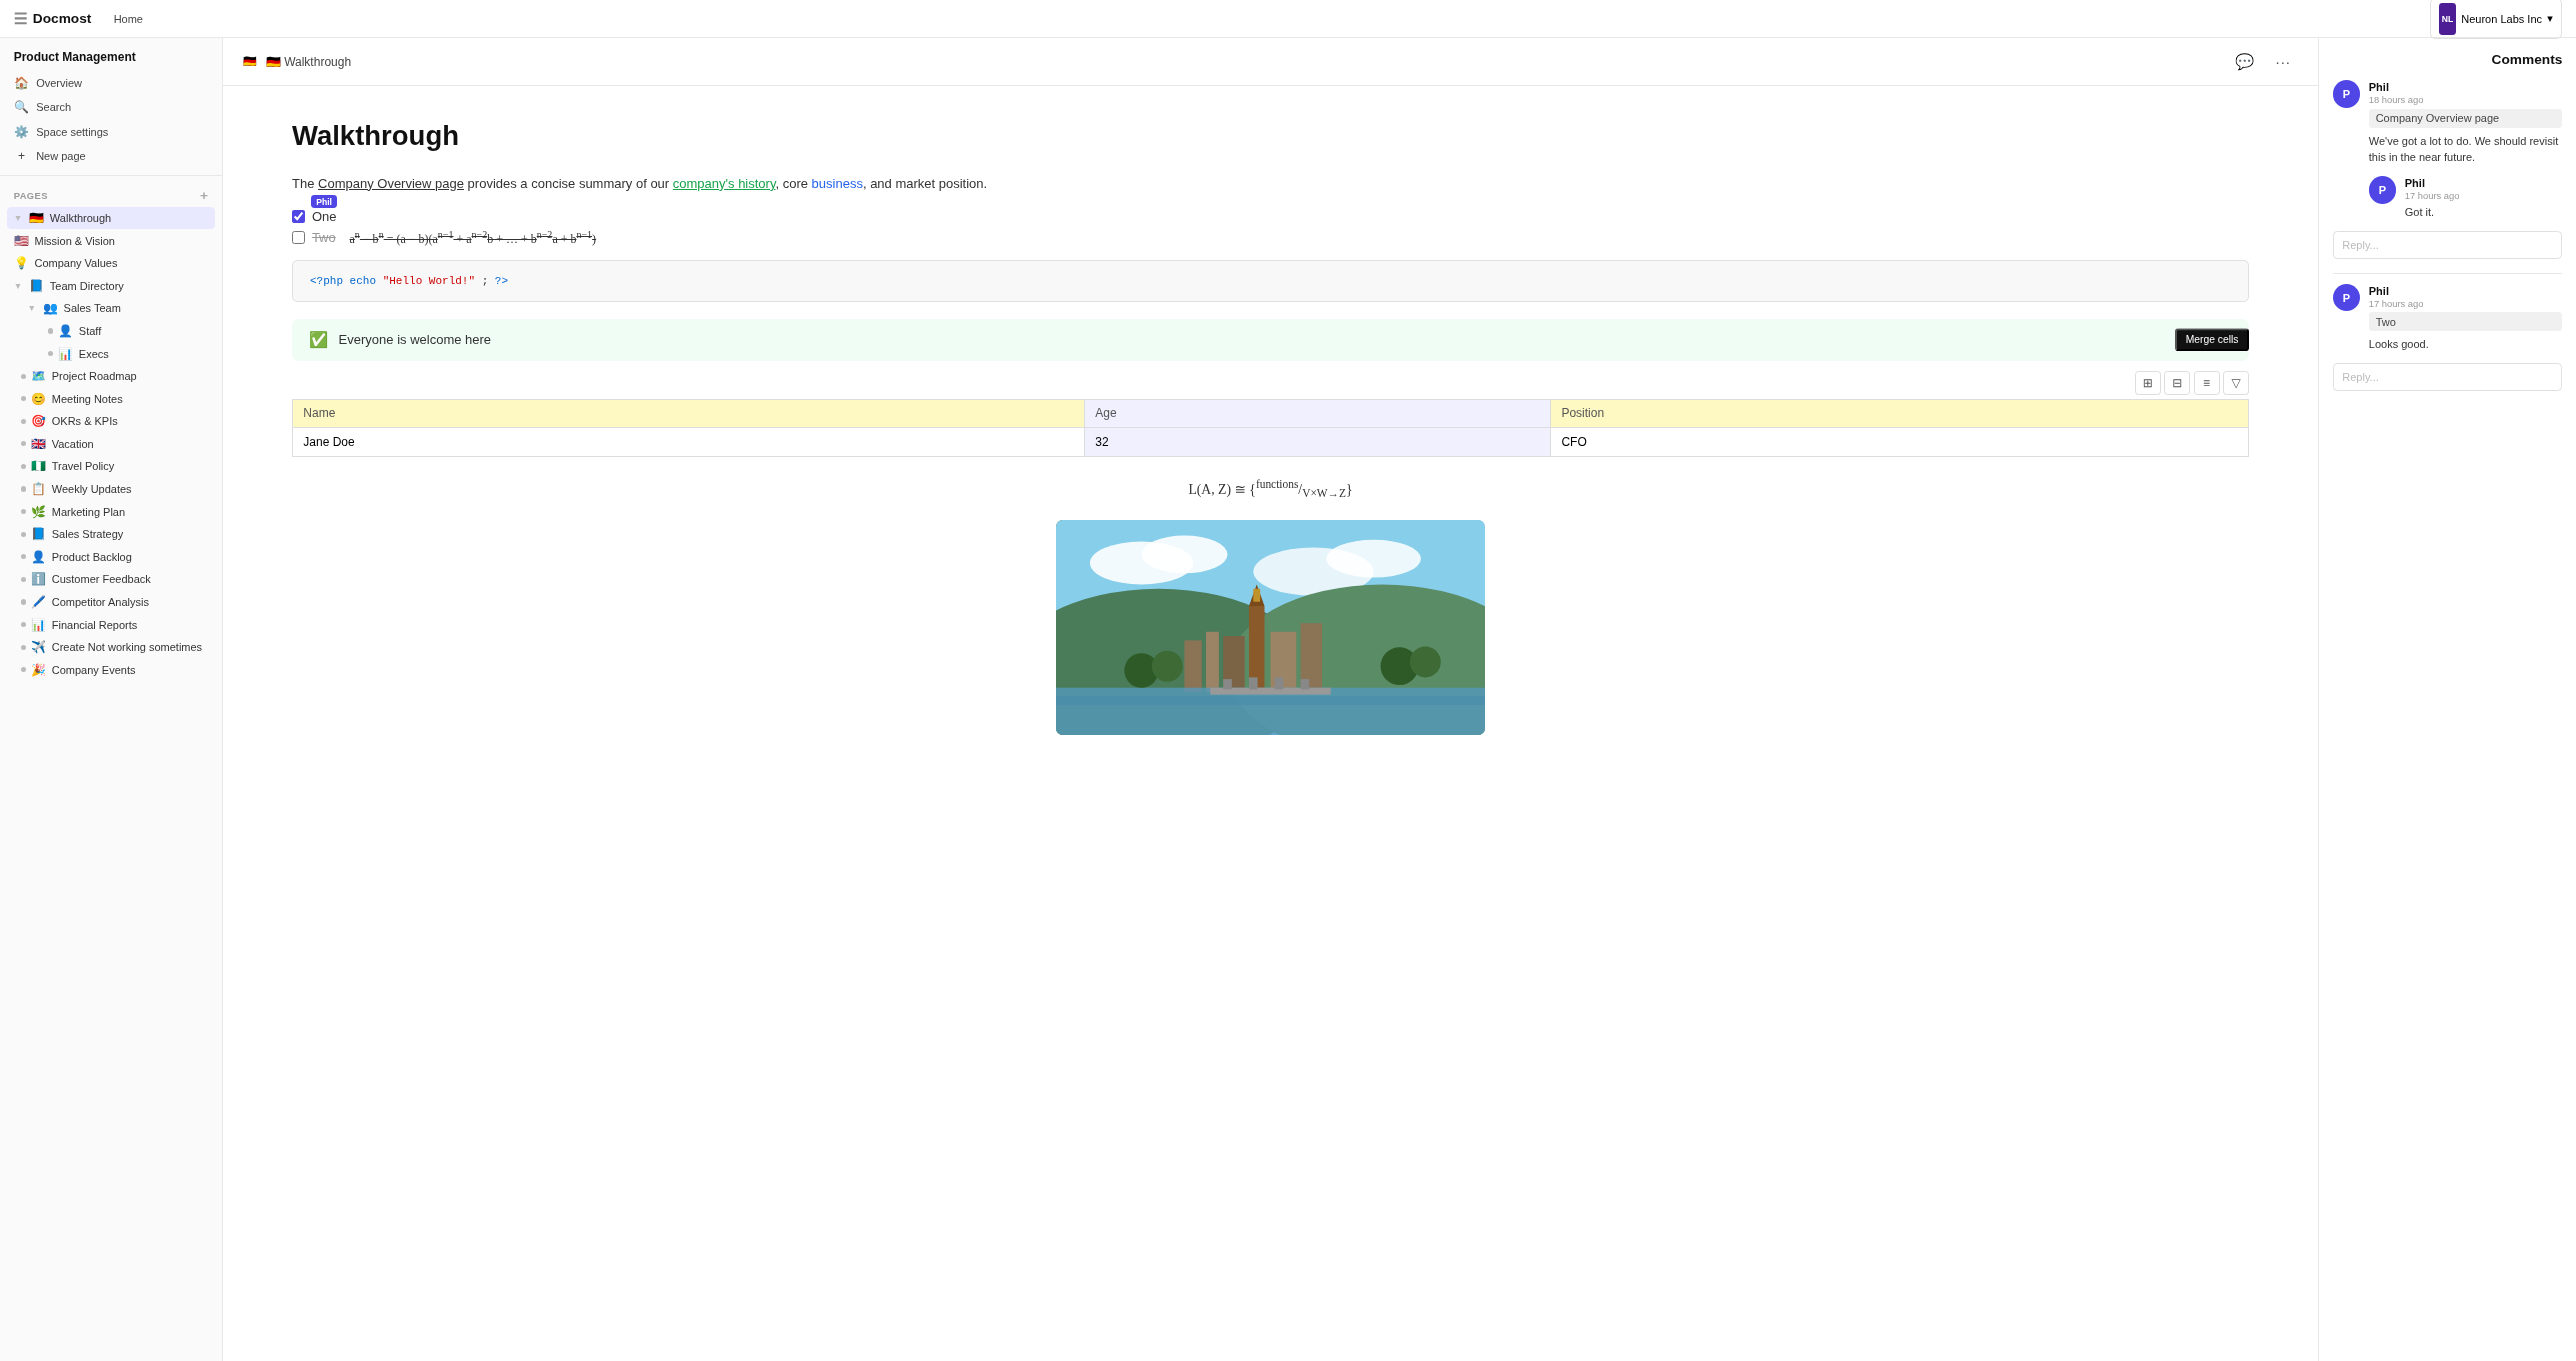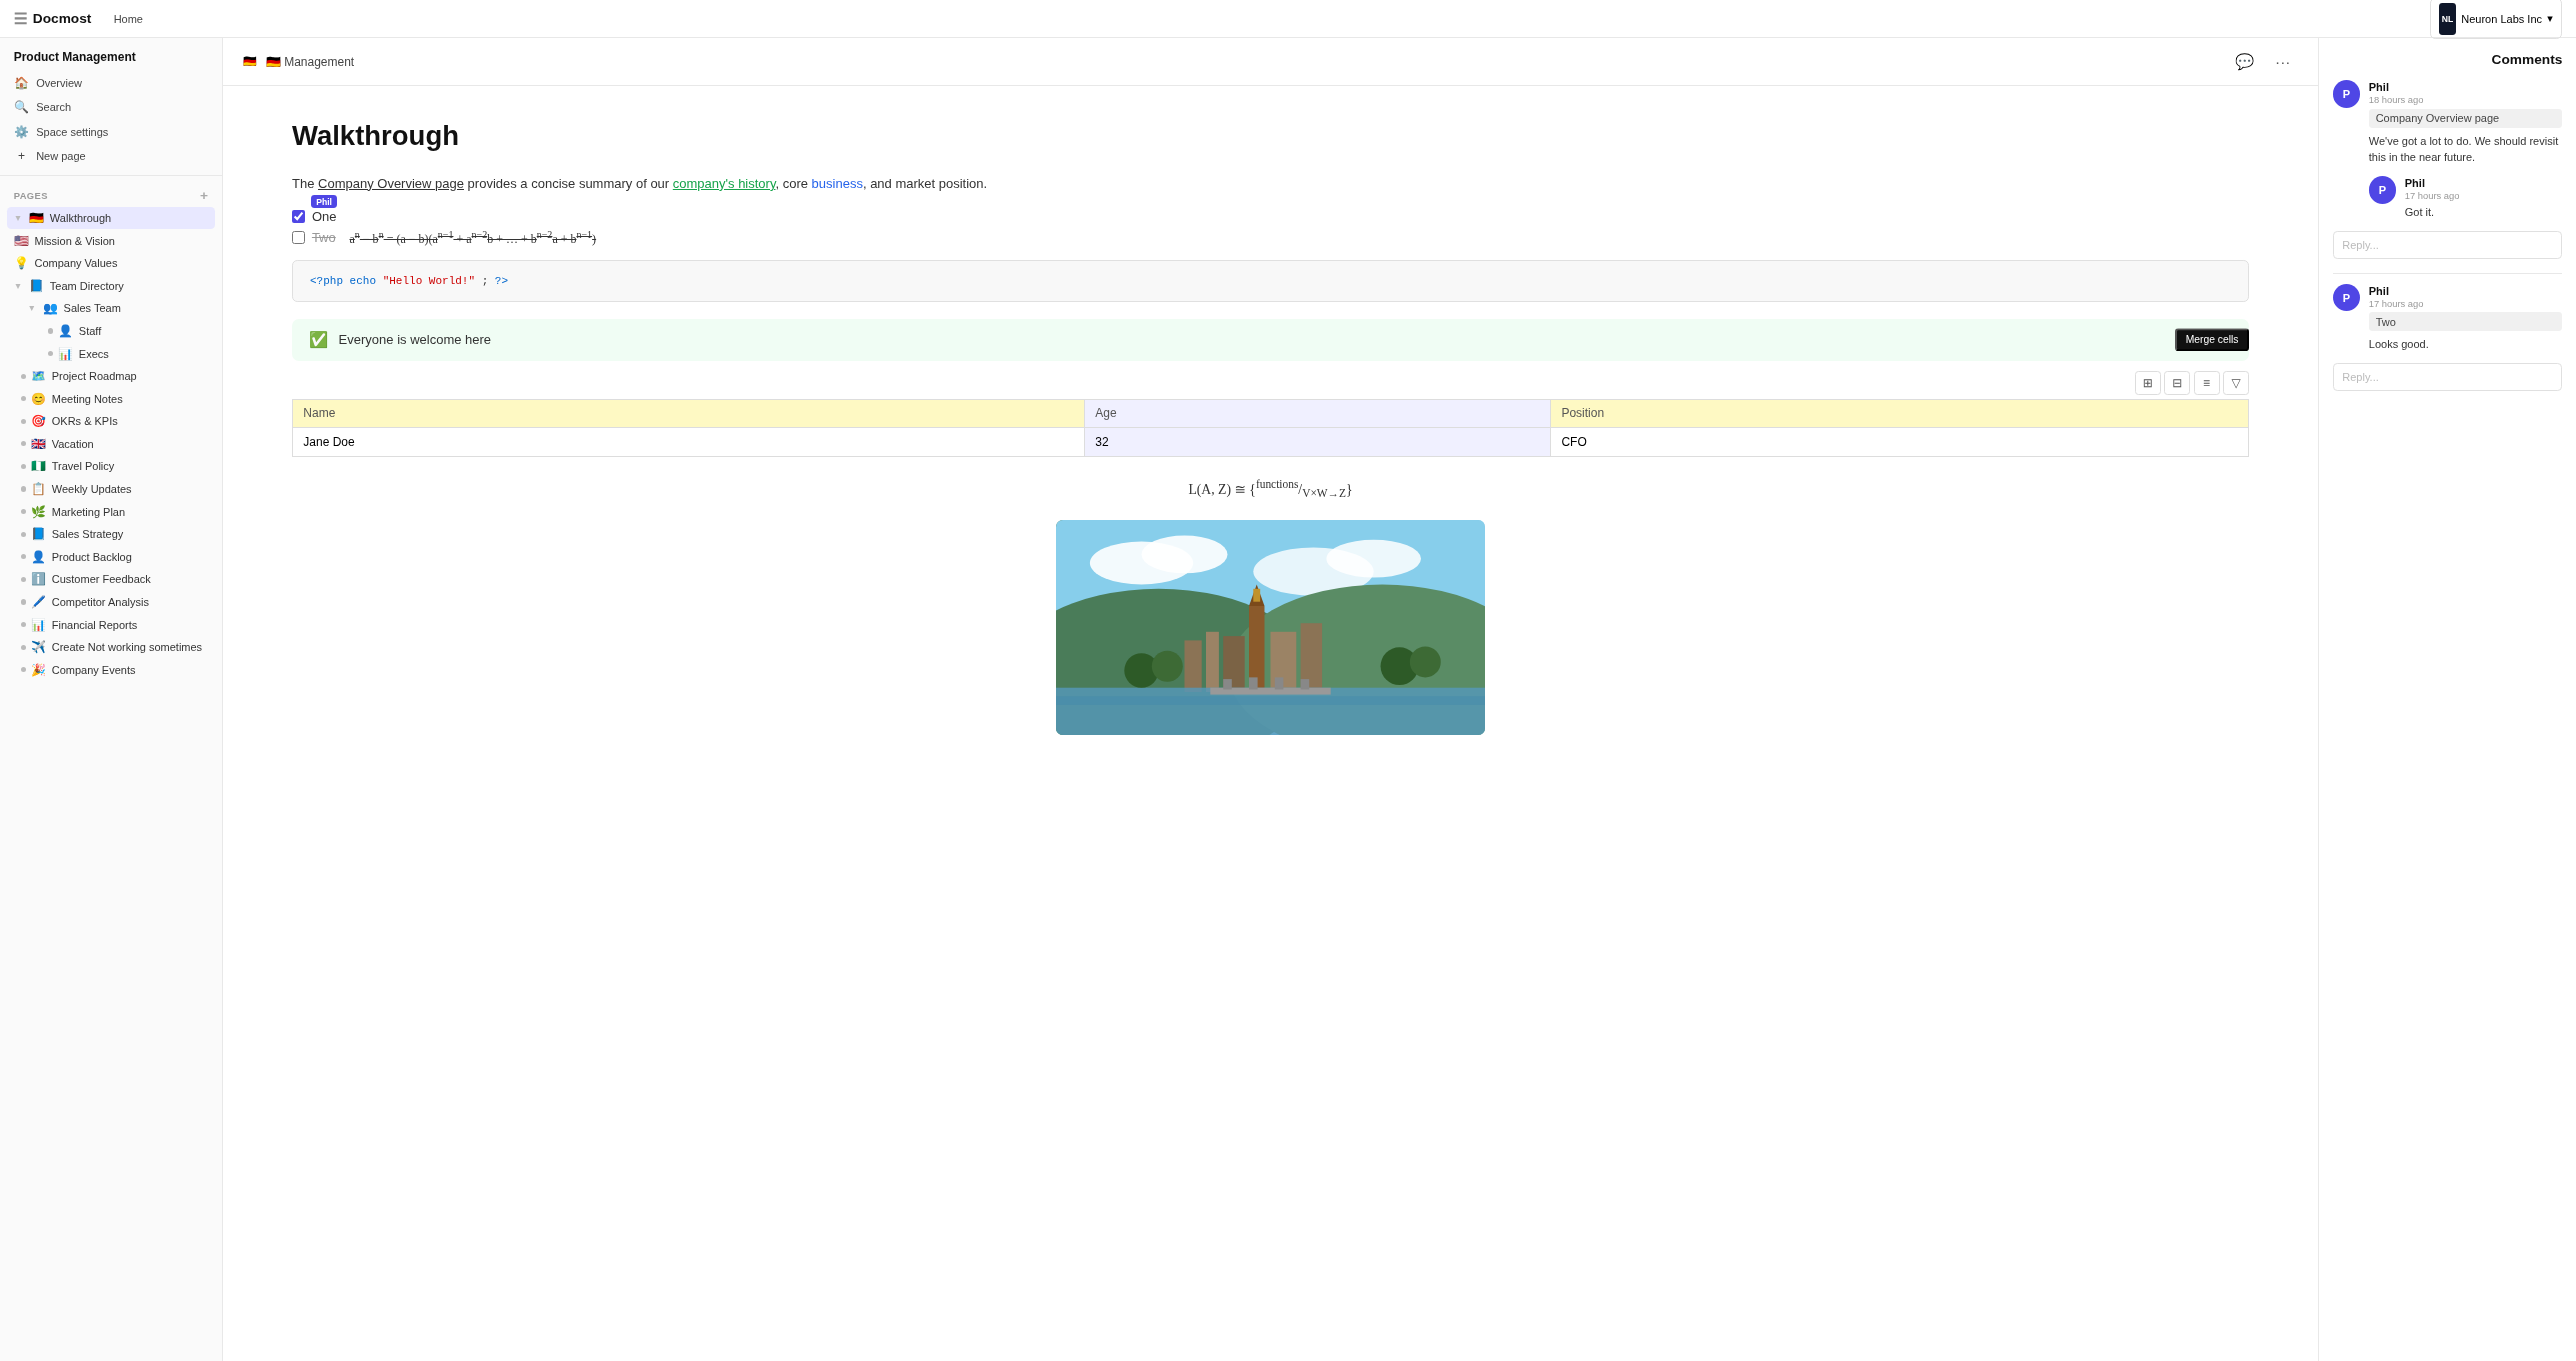--- a/index.html
+++ b/index.html
@@ -6,21 +6,21 @@
     body { font-family: -apple-system, BlinkMacSystemFont, 'Segoe UI', sans-serif; font-size: 12px; background: #fff; display: flex; flex-direction: column; height: 100vh; overflow: hidden; }
 
     
     .topbar { display: flex; align-items: center; height: 38px; border-bottom: 0.9px solid #e8e8e8; padding: 0 13.7px; gap: 13.7px; flex-shrink: 0; }
     .topbar-logo { font-weight: 700; font-size: 13.7px; color: #111; display: flex; align-items: center; gap: 5.2px; }
     .topbar-logo .sidebar-toggle { color: #888; font-size: 15.5px; cursor: pointer; }
     .topbar-nav { display: flex; gap: 3.4px; }
     .topbar-nav-item { padding: 3.4px 8.6px; border-radius: 4.3px; font-size: 11px; color: #444; cursor: pointer; }
     .topbar-right { margin-left: auto; display: flex; align-items: center; gap: 6.9px; }
     .workspace-badge { display: flex; align-items: center; gap: 5.2px; border: 0.9px solid #e0e0e0; border-radius: 5.2px; padding: 3.4px 8.6px; font-size: 11px; cursor: pointer; }
-    .workspace-avatar { width: 17px; height: 32px; border-radius: 3.4px; background: #0f172a; color: #fff; font-size: 8.6px; font-weight: 700; display: flex; align-items: center; justify-content: center; }
+    .workspace-avatar { width: 17px; height: 32px; border-radius: 3.4px; background: #4c1d95; color: #fff; font-size: 8.6px; font-weight: 700; display: flex; align-items: center; justify-content: center; }
 
     
     .layout { display: flex; flex: 1; overflow: hidden; }
 
     
     .sidebar { width: 223px; border-right: 0.9px solid #e8e8e8; display: flex; flex-direction: column; overflow-y: auto; flex-shrink: 0; background: #fafafa; }
     .sidebar-header { padding: 12px 13.7px 6.9px; font-weight: 600; font-size: 12px; color: #111; }
     .sidebar-actions { padding: 0 6.9px; }
     .sidebar-action { display: flex; align-items: center; gap: 6.9px; padding: 5.2px 6.9px; border-radius: 4.3px; color: #444; font-size: 11px; cursor: pointer; }
     .sidebar-action .icon { font-size: 12px; width: 15.5px; text-align: center; }
@@ -271,21 +271,21 @@
         <span>Company Events</span>
       </div>
 
     </div>
   </aside>
 
   <main class="main">
     <div class="doc-topbar">
       <div class="doc-breadcrumb">
         <span>🇩🇪</span>
-        <span style="margin-left:3.4px; font-size:12px; color:#444;">🇩🇪 Management</span>
+        <span style="margin-left:3.4px; font-size:12px; color:#444;">🇩🇪 Walkthrough</span>
       </div>
       <div class="doc-topbar-actions">
         <div class="doc-action-btn" title="Comments">💬</div>
         <div class="doc-action-btn" title="More options">···</div>
       </div>
     </div>
 
     <div class="doc-body">
       <h1 class="doc-title">Walkthrough</h1>
 

